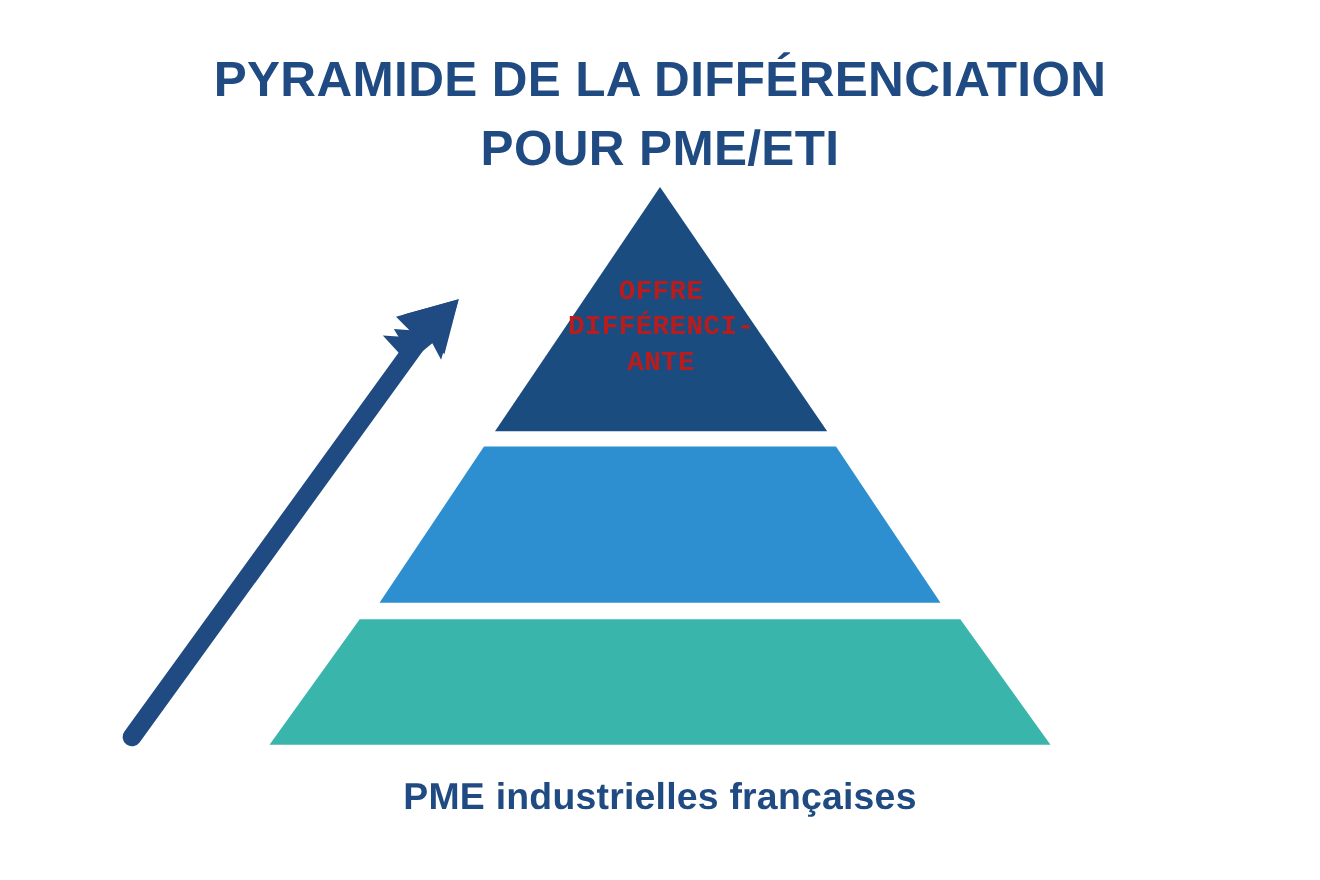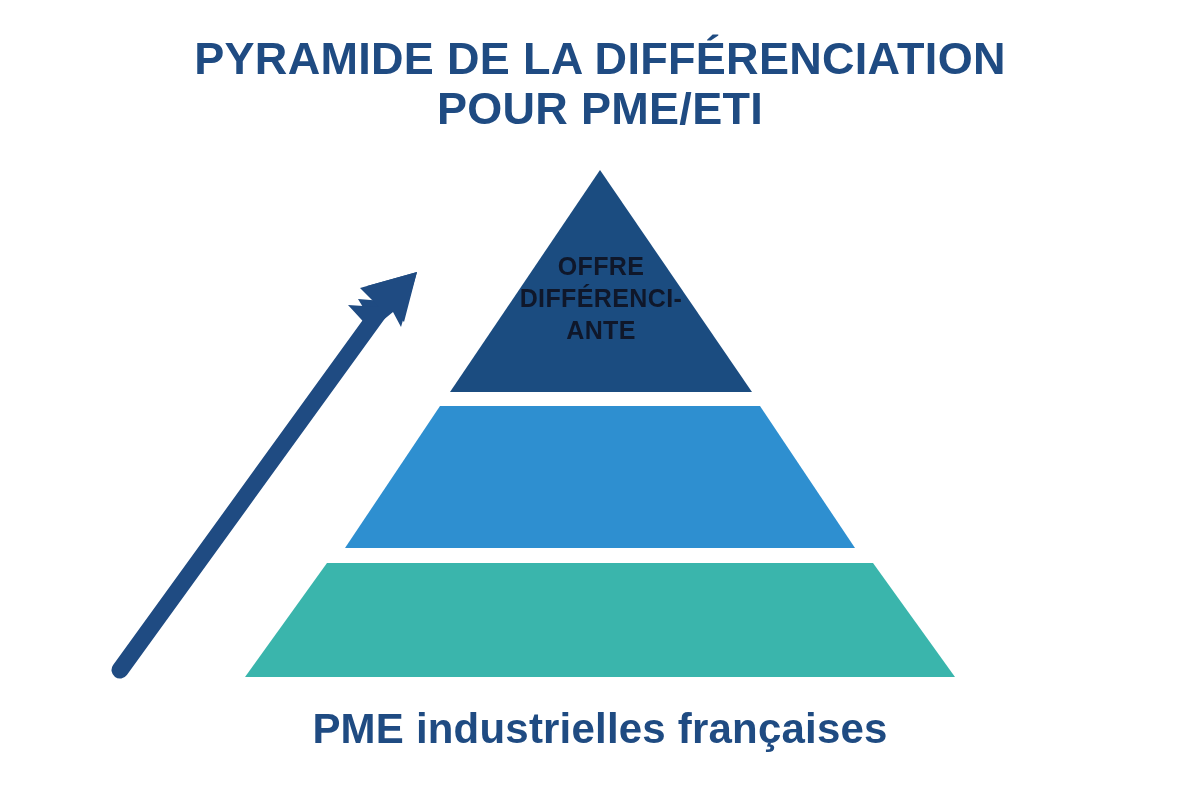--- a/index.html
+++ b/index.html
@@ -31,37 +31,38 @@
   }
   .title-line {
     display: block;
     font-family: "Liberation Sans", sans-serif;
     font-weight: bold;
     font-size: 45px;
     letter-spacing: 0.3px;
     color: #1f4b82;
     text-transform: uppercase;
     white-space: nowrap;
+    margin-top: 13px;
   }
 
   
   #pyramid-svg {
     position: absolute;
     left: 0;
     top: 0;
     width: 1200px;
     height: 800px;
   }
 
   
   .tier-label {
     position: absolute;
     text-align: center;
-    color: #0f172a;
-    font-family: Liberation Sans, sans-serif;
+    color: #b91c1c;
+    font-family: Liberation Mono, monospace;
     font-weight: bold;
     text-transform: uppercase;
     line-height: 1.28;
     pointer-events: none;
     white-space: pre-line;
   }
   #label-top {
     left: 451px;
     top: 250px;
     width: 300px;
@@ -85,21 +86,21 @@
 
   
   .caption {
     position: absolute;
     left: 0;
     top: 705px;
     width: 1200px;
     text-align: center;
     font-family: "Liberation Sans", sans-serif;
     font-weight: bold;
-    font-size: 42px;
+    font-size: 34px;
     color: #1f4b82;
     letter-spacing: 0.2px;
     white-space: nowrap;
   }
 </style>
 </head>
 <body>
 
 <div id="stage">
 

